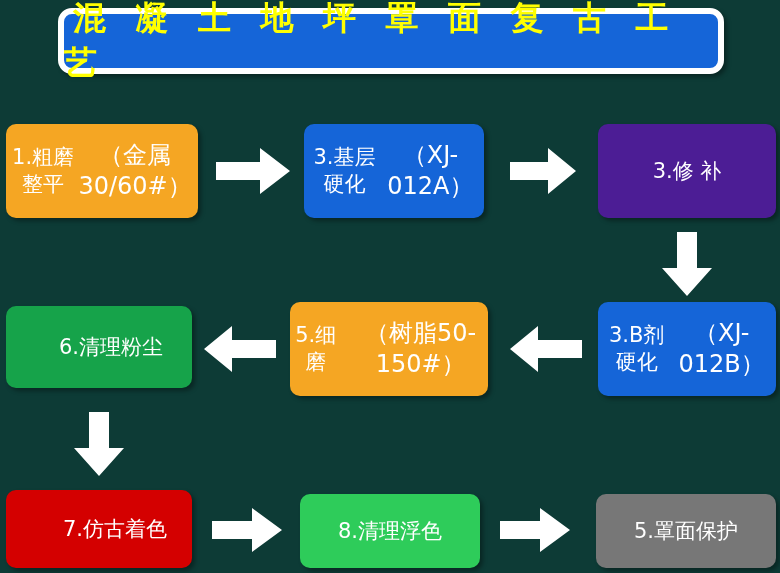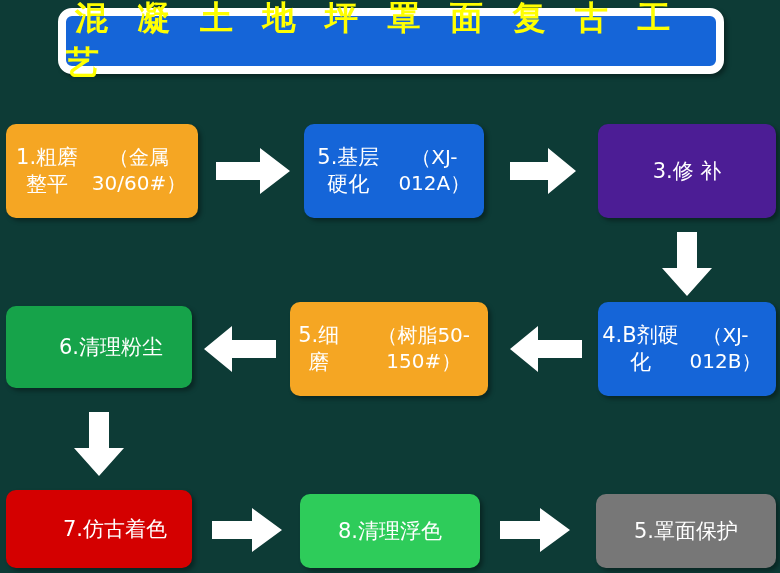--- a/index.html
+++ b/index.html
@@ -19,21 +19,21 @@
     width: 780px;
     height: 573px;
   }
   .title-box {
     position: absolute;
     left: 58px;
     top: 8px;
     width: 666px;
     height: 66px;
     background: #1565d8;
-    border: 8px solid #ffffff;
+    border: 6px solid #ffffff;
     border-radius: 14px;
     box-sizing: border-box;
     display: flex;
     align-items: center;
     justify-content: center;
     box-shadow: 3px 3px 4px rgba(0,0,0,0.35);
   }
   .title-text {
     color: #ffff00;
     font-size: 33px;
@@ -52,21 +52,21 @@
     justify-content: center;
     color: #ffffff;
     font-size: 21px;
     line-height: 1.28;
     text-align: center;
     box-shadow: 3px 3px 4px rgba(0,0,0,0.35);
     font-family: "DejaVu Sans", "Liberation Sans", sans-serif;
     padding: 0 4px;
   }
   .node .l2 {
-    font-size: 20px;
+    font-size: 24px;
   }
   .arrow {
     position: absolute;
     color: #ffffff;
   }
   .arrow svg { display: block; }
 </style>
 </head>
 <body>
 
@@ -81,42 +81,42 @@
     <div class="l2">（金属30/60#）</div>
   </div>
 
   <div class="arrow" style="left:216px; top:148px;">
     <svg width="74" height="46" viewBox="0 0 74 46" aria-hidden="true">
       <polygon points="0,14 44,14 44,0 74,23 44,46 44,32 0,32" fill="#ffffff"></polygon>
     </svg>
   </div>
 
   <div class="node" style="left:304px; top:124px; width:180px; height:94px; background:#1565d8;">
-    <div>5.基层硬化</div>
+    <div>3.基层硬化</div>
     <div class="l2">（XJ-012A）</div>
   </div>
 
   <div class="arrow" style="left:510px; top:148px;">
     <svg width="66" height="46" viewBox="0 0 66 46" aria-hidden="true">
       <polygon points="0,14 38,14 38,0 66,23 38,46 38,32 0,32" fill="#ffffff"></polygon>
     </svg>
   </div>
 
   <div class="node" style="left:598px; top:124px; width:178px; height:94px; background:#4c1d95;">
     <div>3.修  补</div>
   </div>
 
   <div class="arrow" style="left:662px; top:232px;">
     <svg width="50" height="64" viewBox="0 0 50 64" aria-hidden="true">
       <polygon points="15,0 35,0 35,36 50,36 25,64 0,36 15,36" fill="#ffffff"></polygon>
     </svg>
   </div>
 
   <div class="node" style="left:598px; top:302px; width:178px; height:94px; background:#1565d8;">
-    <div>4.B剂硬化</div>
+    <div>3.B剂硬化</div>
     <div class="l2">（XJ-012B）</div>
   </div>
 
   <div class="arrow" style="left:510px; top:326px;">
     <svg width="72" height="46" viewBox="0 0 72 46" aria-hidden="true">
       <polygon points="72,14 28,14 28,0 0,23 28,46 28,32 72,32" fill="#ffffff"></polygon>
     </svg>
   </div>
 
   <div class="node" style="left:290px; top:302px; width:198px; height:94px; background:#f5a623;gap:20px;">

